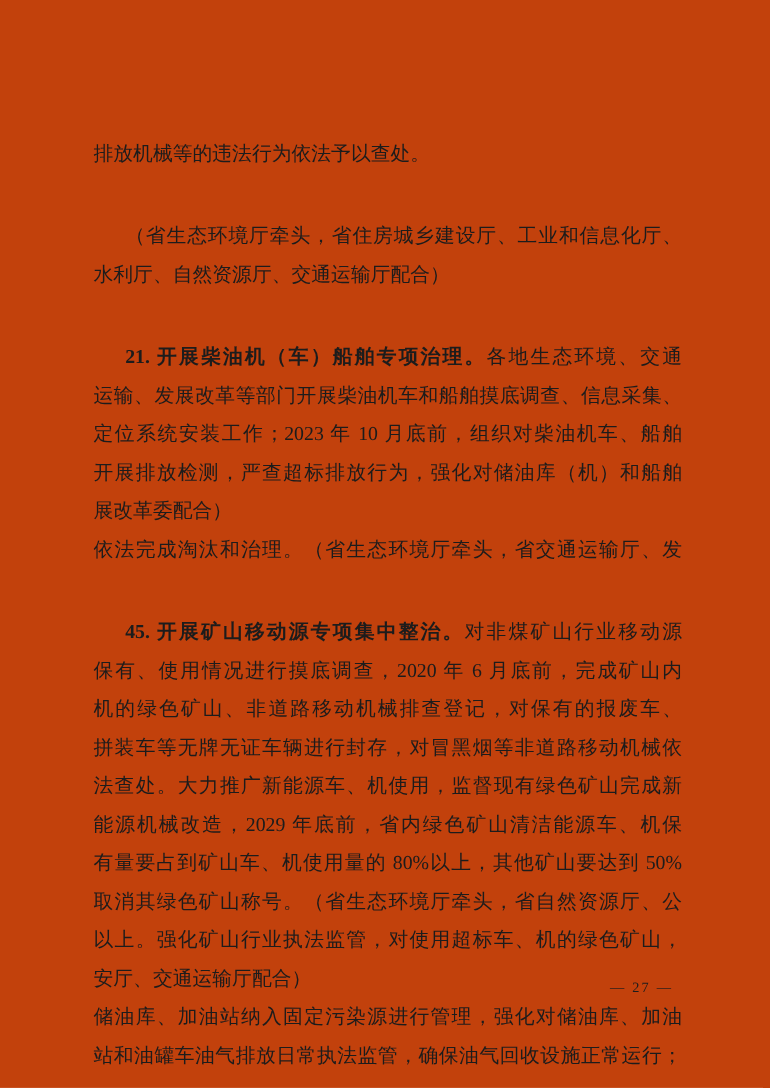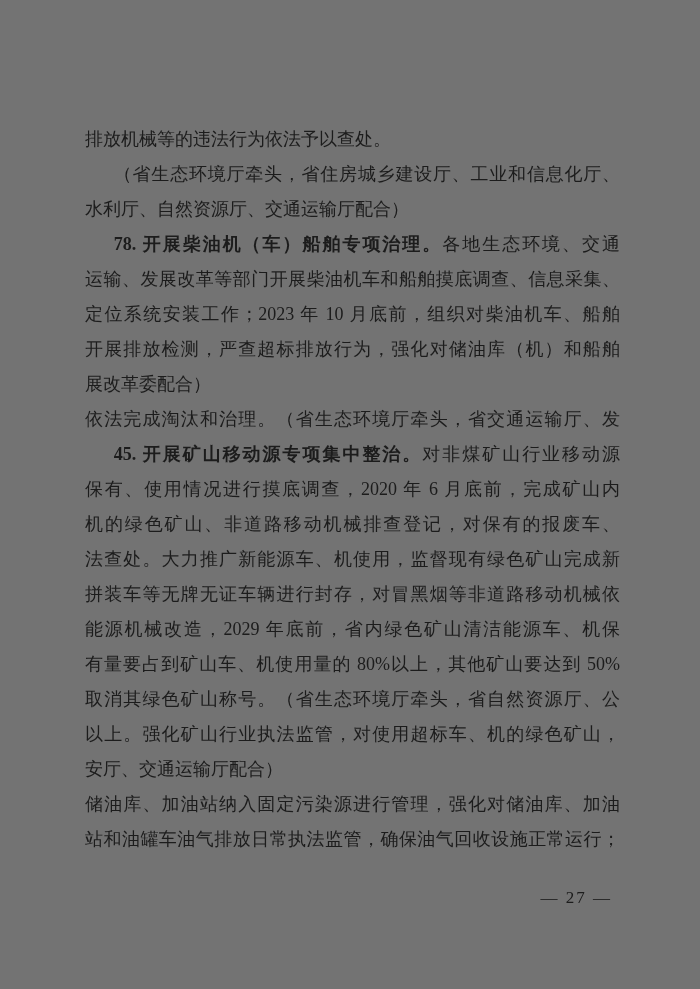--- a/index.html
+++ b/index.html
@@ -1,21 +1,21 @@
 <!DOCTYPE html>
 <html><head>
 <meta charset="utf-8">
 <style>
   * { margin: 0; padding: 0; box-sizing: border-box; }
   html, body { background: #ffffff; }
   .page {
     position: relative;
     width: 700px;
     height: 989px;
-    background: #737373;
+    background: #c2410c;
     font-family: "Liberation Serif", "DejaVu Serif", serif;
     color: #1c1c1c;
     overflow: hidden;
   }
   .doc {
     position: absolute;
     left: 85px;
     top: 122px;
     width: 535px;
   }
@@ -28,56 +28,57 @@
     text-justify: inter-character;
     white-space: nowrap;
     overflow: hidden;
   }
   .line.short {
     text-align: left;
     text-align-last: left;
   }
   .line.indent {
     text-indent: 1.6em;
+    margin-top: 40px;
   }
   .line .b {
     font-weight: 700;
   }
   .footer {
     position: absolute;
     top: 886px;
     right: 88px;
-    font-size: 17px;
+    font-size: 13px;
     line-height: 24px;
     letter-spacing: 2px;
     color: #1c1c1c;
   }
 </style>
 </head>
 <body>
 
 <div class="page">
   <div class="doc">
 
     <div class="line short"><span>排放机械等的违法行为依法予以查处。</span></div>
     <div class="line indent"><span>（省生态环境厅牵头，省住房城乡建设厅、工业和信息化厅、</span></div>
     <div class="line short"><span>水利厅、自然资源厅、交通运输厅配合）</span></div>
 
-    <div class="line indent"><span class="b">78. 开展柴油机（车）船舶专项治理。</span><span>各地生态环境、交通</span></div>
+    <div class="line indent"><span class="b">21. 开展柴油机（车）船舶专项治理。</span><span>各地生态环境、交通</span></div>
     <div class="line"><span>运输、发展改革等部门开展柴油机车和船舶摸底调查、信息采集、</span></div>
     <div class="line"><span>定位系统安装工作；2023 年 10 月底前，组织对柴油机车、船舶</span></div>
     <div class="line"><span>开展排放检测，严查超标排放行为，强化对储油库（机）和船舶</span></div>
     <div class="line short"><span>展改革委配合）</span></div>
     <div class="line"><span>依法完成淘汰和治理。（省生态环境厅牵头，省交通运输厅、发</span></div>
 
     <div class="line indent"><span class="b">45. 开展矿山移动源专项集中整治。</span><span>对非煤矿山行业移动源</span></div>
     <div class="line"><span>保有、使用情况进行摸底调查，2020 年 6 月底前，完成矿山内</span></div>
     <div class="line"><span>机的绿色矿山、非道路移动机械排查登记，对保有的报废车、</span></div>
+    <div class="line"><span>拼装车等无牌无证车辆进行封存，对冒黑烟等非道路移动机械依</span></div>
     <div class="line"><span>法查处。大力推广新能源车、机使用，监督现有绿色矿山完成新</span></div>
-    <div class="line"><span>拼装车等无牌无证车辆进行封存，对冒黑烟等非道路移动机械依</span></div>
     <div class="line"><span>能源机械改造，2029 年底前，省内绿色矿山清洁能源车、机保</span></div>
     <div class="line"><span>有量要占到矿山车、机使用量的 80%以上，其他矿山要达到 50%</span></div>
     <div class="line"><span>取消其绿色矿山称号。（省生态环境厅牵头，省自然资源厅、公</span></div>
     <div class="line"><span>以上。强化矿山行业执法监管，对使用超标车、机的绿色矿山，</span></div>
     <div class="line short"><span>安厅、交通运输厅配合）</span></div>
 
     <div class="line"><span>储油库、加油站纳入固定污染源进行管理，强化对储油库、加油</span></div>
     <div class="line"><span>站和油罐车油气排放日常执法监管，确保油气回收设施正常运行；</span></div>
 
   </div>

